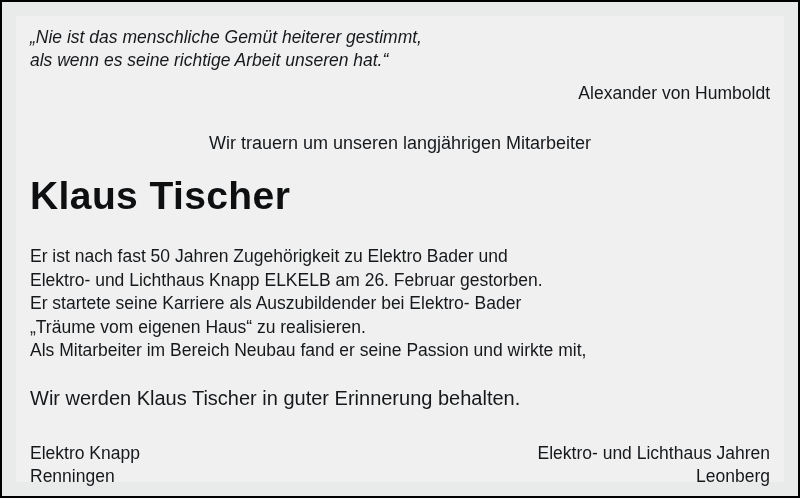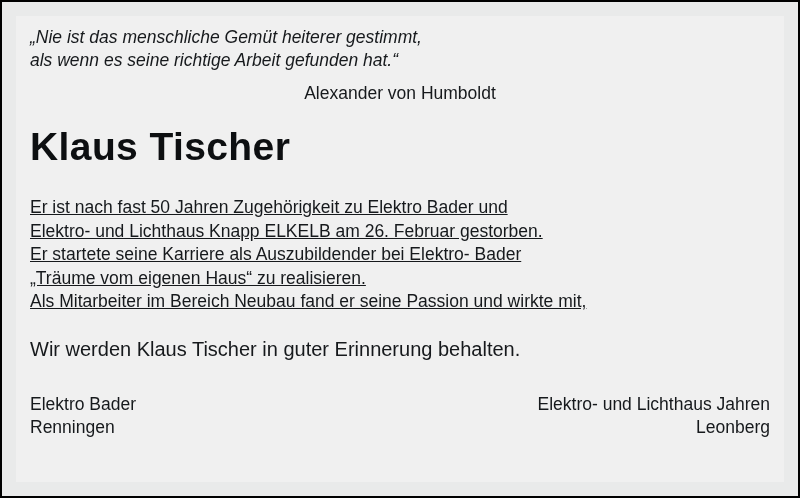--- a/index.html
+++ b/index.html
@@ -50,42 +50,41 @@
   }
   .quote-line {
     display: block;
     white-space: pre;
   }
   .quote-author {
     font-size: 17.5px;
     line-height: 1.34;
     color: #16191c;
     margin-top: 9px;
-    text-align: center;
+    text-align: right;
   }
   .intro {
     font-size: 18px;
     color: #16191c;
     text-align: center;
     margin-top: 28px;
   }
   .name {
     font-size: 39px;
     font-weight: bold;
     letter-spacing: 0.4px;
     color: #0d0f11;
     margin-top: 20px;
   }
   .body-text {
     font-size: 17.5px;
     line-height: 1.345;
     color: #16191c;
     text-align: left;
     margin-top: 27px;
-    text-decoration: underline;
   }
   .body-line {
     display: block;
     white-space: pre;
   }
   .closing {
     font-size: 20px;
     line-height: 1.345;
     color: #16191c;
     text-align: left;
@@ -113,41 +112,42 @@
 </style>
 </head>
 <body>
 
 <div class="obituary">
   <div class="frame-fill"></div>
   <div class="inner">
 
     <div class="quote">
       <span class="quote-line">„Nie ist das menschliche Gemüt heiterer gestimmt,</span>
-      <span class="quote-line">als wenn es seine richtige Arbeit gefunden hat.“</span>
+      <span class="quote-line">als wenn es seine richtige Arbeit unseren hat.“</span>
     </div>
 
     <div class="quote-author">Alexander von Humboldt</div>
 
+    <div class="intro">Wir trauern um unseren langjährigen Mitarbeiter</div>
 
     <div class="name">Klaus Tischer</div>
 
     <div class="body-text">
       <span class="body-line">Er ist nach fast 50 Jahren Zugehörigkeit zu Elektro Bader und</span>
       <span class="body-line">Elektro- und Lichthaus Knapp ELKELB am 26. Februar gestorben.</span>
       <span class="body-line">Er startete seine Karriere als Auszubildender bei Elektro- Bader</span>
       <span class="body-line">„Träume vom eigenen Haus“ zu realisieren.</span>
       <span class="body-line">Als Mitarbeiter im Bereich Neubau fand er seine Passion und wirkte mit,</span>
     </div>
 
     <div class="closing">Wir werden Klaus Tischer in guter Erinnerung behalten.</div>
 
     <div class="signers">
       <div class="signer-left">
-        <span class="signer-line">Elektro Bader</span>
+        <span class="signer-line">Elektro Knapp</span>
         <span class="signer-line">Renningen</span>
       </div>
       <div class="signer-right">
         <span class="signer-line">Elektro- und Lichthaus Jahren</span>
         <span class="signer-line">Leonberg</span>
       </div>
     </div>
 
   </div>
 </div>

